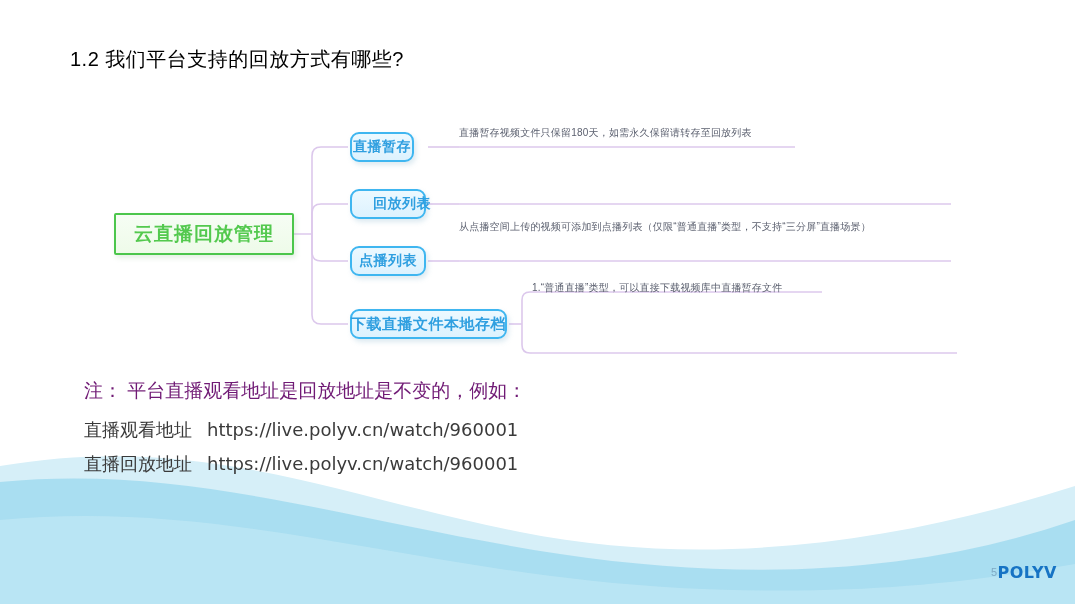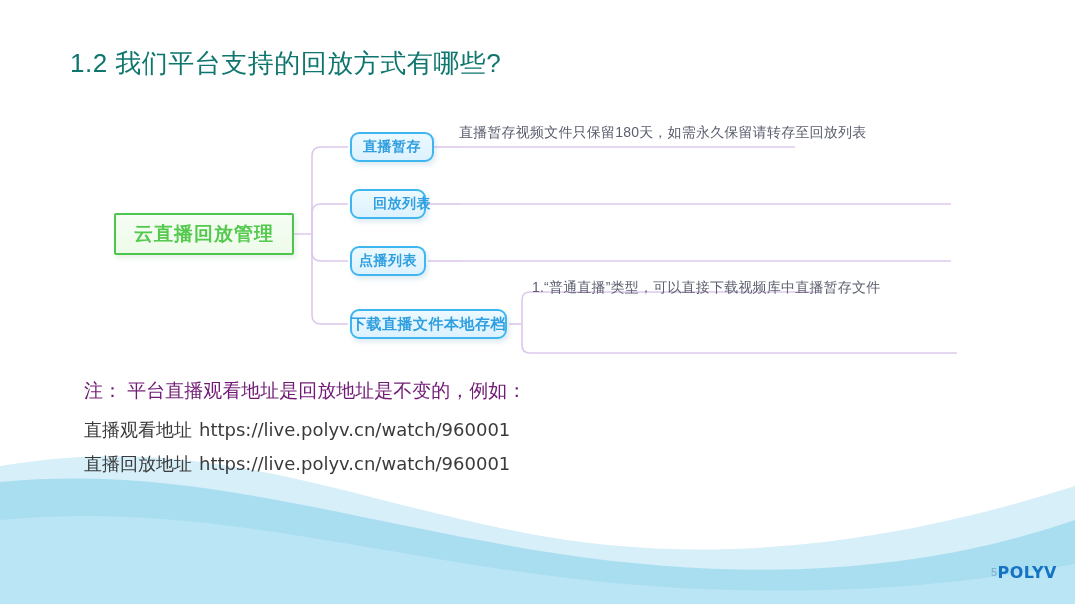--- a/index.html
+++ b/index.html
@@ -23,22 +23,22 @@
     width: 1075px;
     height: 180px;
     pointer-events: none;
   }
 
   
   .slide-title {
     position: absolute;
     left: 70px;
     top: 46px;
-    font-size: 26px;
-    color: #0f766e;
+    font-size: 20px;
+    color: #000000;
     letter-spacing: 0.5px;
     white-space: nowrap;
   }
 
   
   .mindmap {
     position: absolute;
     left: 0;
     top: 0;
     width: 1075px;
@@ -75,30 +75,30 @@
   }
   .node-branch {
     border: 2px solid #3FB6F0;
     border-radius: 9px;
     background: linear-gradient(180deg, #ecf9ff 0%, #ddf2fe 100%);
     color: #2f9fe0;
     font-size: 14px;
     letter-spacing: 0.5px;
     box-shadow: 2px 3px 5px rgba(120,170,200,0.25);
   }
-  .node-b1 { left: 350px; top: 132px; width: 84px; height: 30px; }
+  .node-b1 { left: 350px; top: 132px; width: 64px; height: 30px; }
   .node-b2 { left: 350px; top: 189px; width: 76px; height: 30px; padding-left: 28px; }
   .node-b3 { left: 350px; top: 246px; width: 76px; height: 30px; }
   .node-b4 { left: 350px; top: 309px; width: 157px; height: 30px; font-size: 15px; align-items: center; }
 
   
   .desc {
     position: absolute;
     color: #5a5f6e;
-    font-size: 14px;
+    font-size: 10px;
     line-height: 19px;
     letter-spacing: 0.2px;
   }
   .desc-1 { left: 459px; top: 123px; width: 500px; }
   .desc-2 { left: 459px; top: 161px; width: 492px; }
   .desc-3 { left: 459px; top: 217px; width: 492px; }
   .sub-1  { left: 532px; top: 278px; width: 420px; }
   .sub-2  { left: 532px; top: 309px; width: 425px; }
 
   
@@ -112,21 +112,21 @@
     color: #701a75;
     margin-bottom: 14px;
     white-space: nowrap;
   }
   .url-line {
     font-size: 18px;
     color: #3a3a3a;
     margin-bottom: 10px;
     white-space: nowrap;
   }
-  .url-label { margin-right: 2px; }
+  .url-label { margin-right: 10px; }
   .url-value { font-family: "DejaVu Sans", sans-serif; text-align: right; }
 
   
   .page-number {
     position: absolute;
     right: 78px;
     bottom: 26px;
     font-size: 11px;
     color: #7ea9c4;
   }
@@ -191,20 +191,21 @@
     <span>回放列表</span>
   </div>
   <div class="node node-branch node-b3">
     <span>点播列表</span>
   </div>
   <div class="node node-branch node-b4">
     <span>下载直播文件本地存档</span>
   </div>
 
   <div class="desc desc-1">直播暂存视频文件只保留180天，如需永久保留请转存至回放列表</div>
+  <div class="desc desc-3">从点播空间上传的视频可添加到点播列表（仅限“普通直播”类型，不支持“三分屏”直播场景）</div>
 
   <div class="desc sub-1">1.“普通直播”类型，可以直接下载视频库中直播暂存文件</div>
 </div>
 
 <div class="note-block">
   <div class="note-line">注： 平台直播观看地址是回放地址是不变的，例如：</div>
 
   <div class="url-line">
     <span class="url-label">直播观看地址</span>
     <span class="url-value">https://live.polyv.cn/watch/960001</span>

